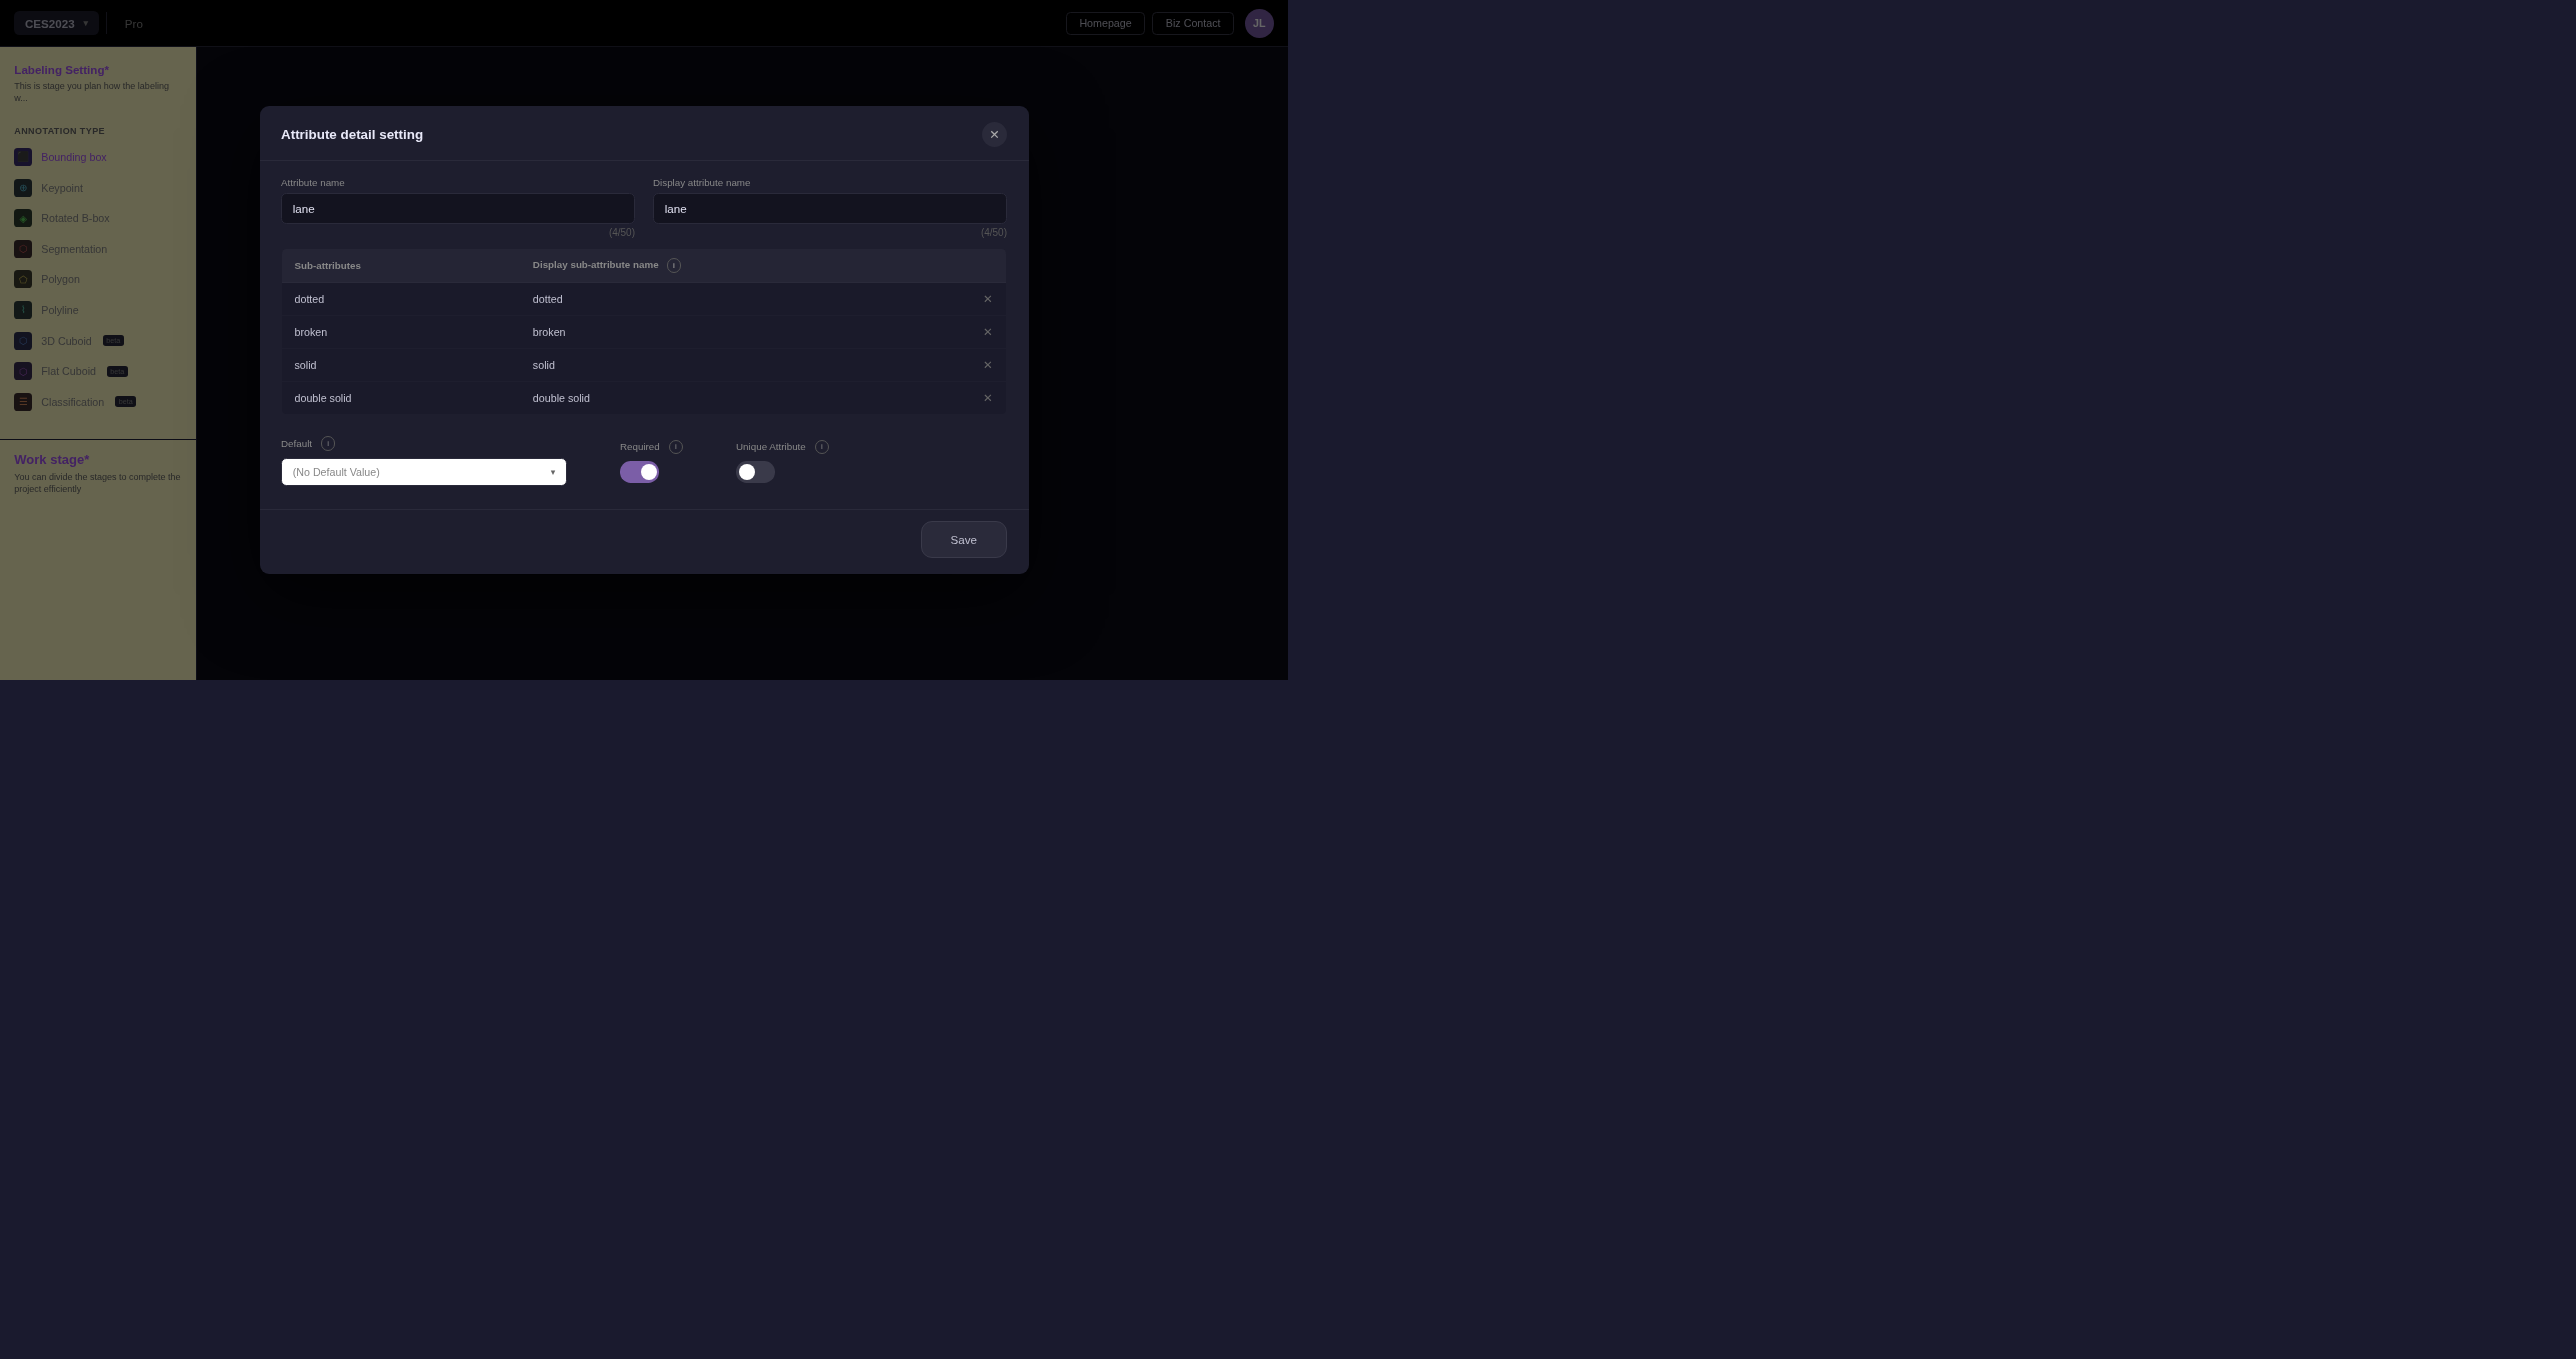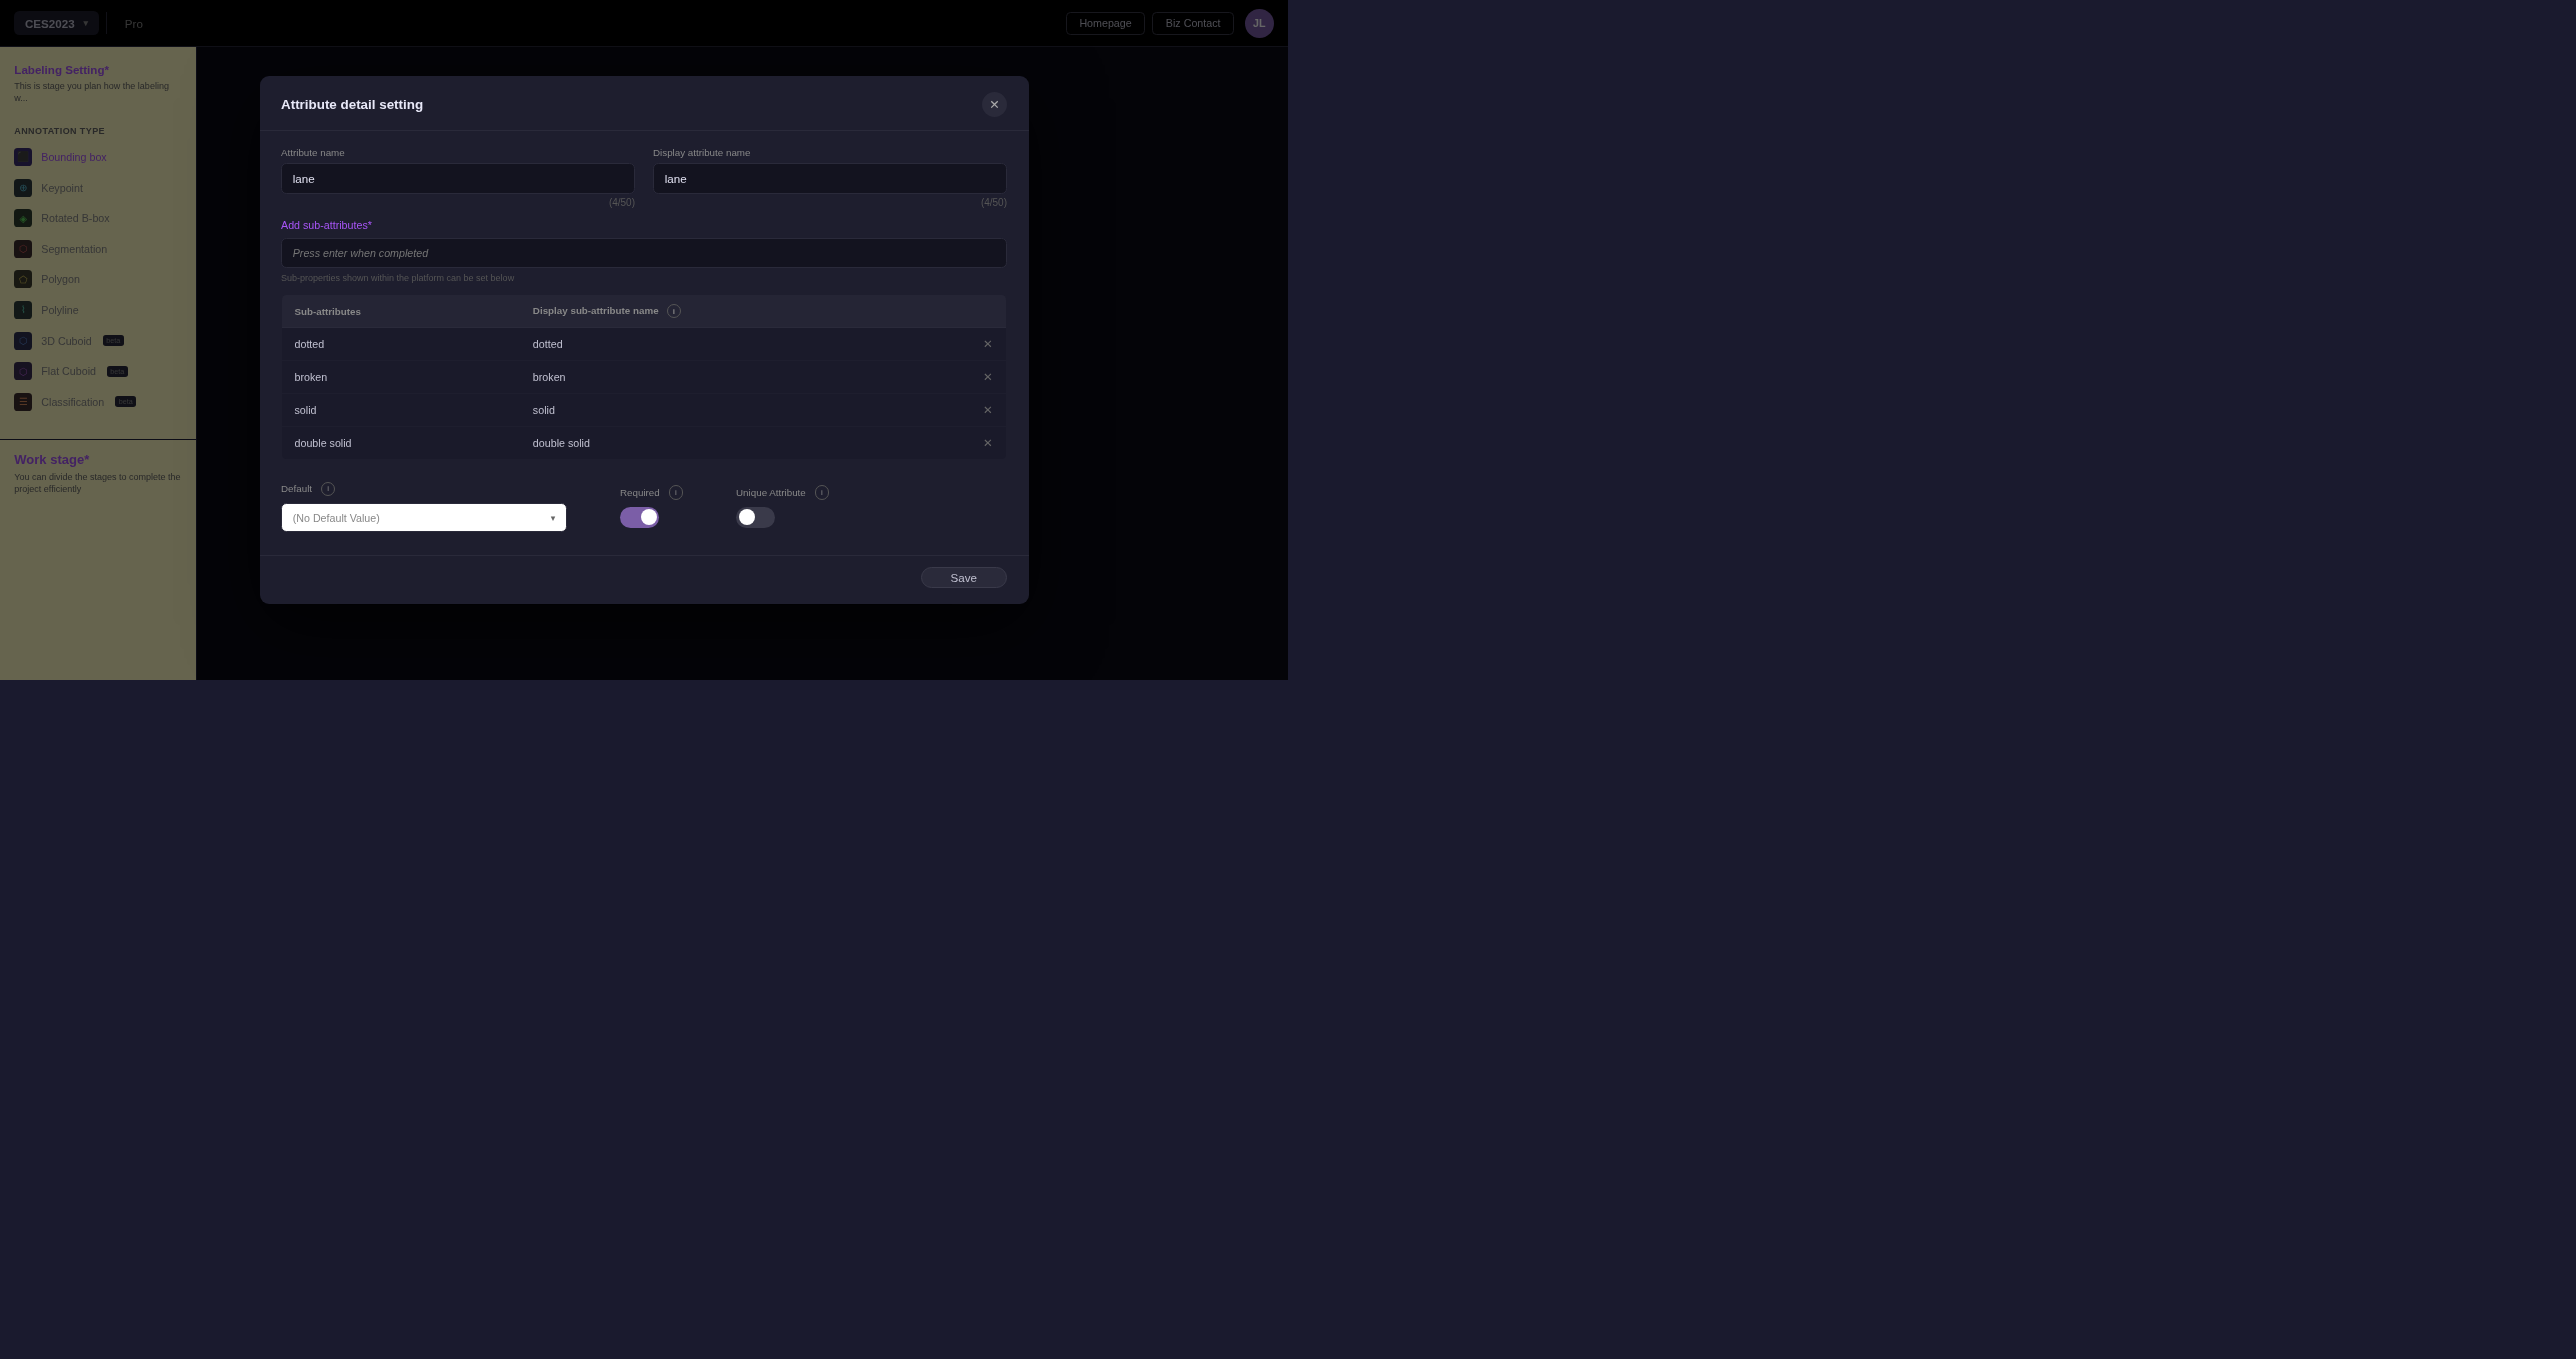--- a/index.html
+++ b/index.html
@@ -389,21 +389,21 @@
       padding: 10.7px 21.5px 16px;
       display: flex;
       justify-content: flex-end;
       border-top: 0.9px solid #2a2a3a;
     }
     .save-btn {
       background: #2a2a3a;
       border: 0.9px solid #3a3a4a;
       color: #c0c0d0;
       font-size: 11.6px;
-      padding: 3px 29px;
+      padding: 11px 29px;
       border-radius: 11px;
       cursor: pointer;
     }
   </style>
 </head>
 <body>
 
 <div class="topnav">
   <div class="topnav-brand">
     <span>CES2023</span>
@@ -493,27 +493,20 @@
           <input class="form-input" value="lane" style="">
           <div class="char-count">(4/50)</div>
         </div>
         <div class="form-group">
           <label class="form-label">Display attribute name</label>
           <input class="form-input" value="lane" style="">
           <div class="char-count">(4/50)</div>
         </div>
       </div>
 
-      <div>
-        <div class="sub-attrs-label">
-          <span>Add sub-attributes</span><span style="color:#a855f7">*</span>
-        </div>
-        <input class="sub-attrs-input" placeholder="Press enter when completed" style="">
-        <div class="sub-attrs-hint">Sub-properties shown within the platform can be set below</div>
-      </div>
 
       <table class="attr-table">
         <thead>
           <tr>
             <th>Sub-attributes</th>
             <th>
               <span>Display sub-attribute name</span>
               <span class="info-icon">i</span>
             </th>
             <th></th>

